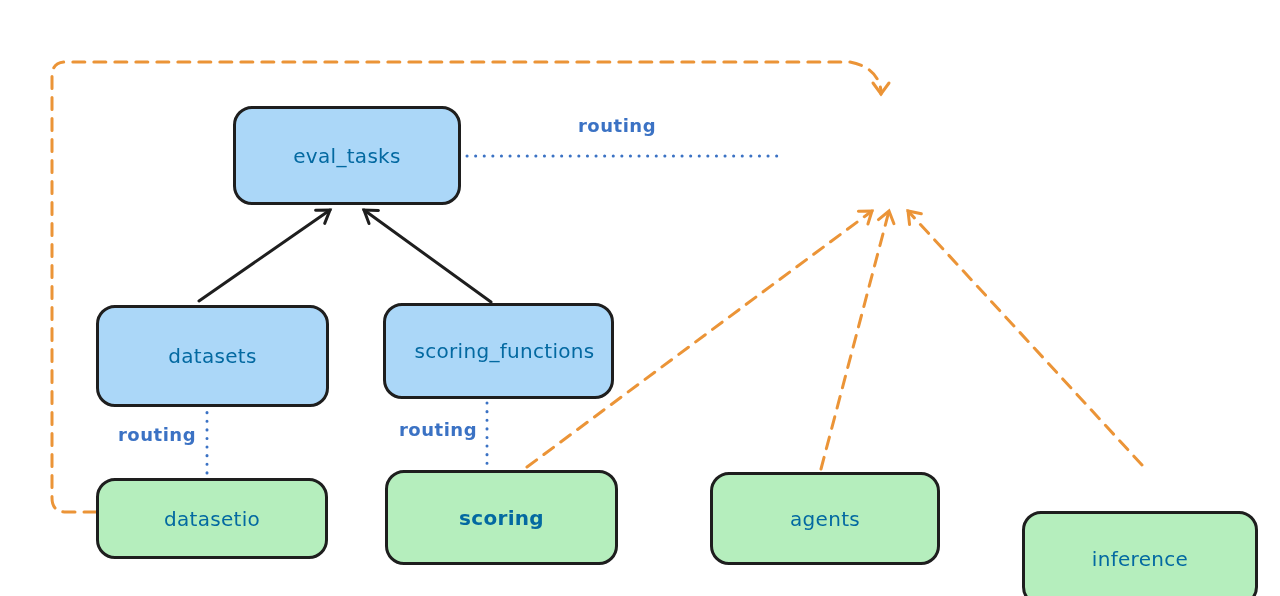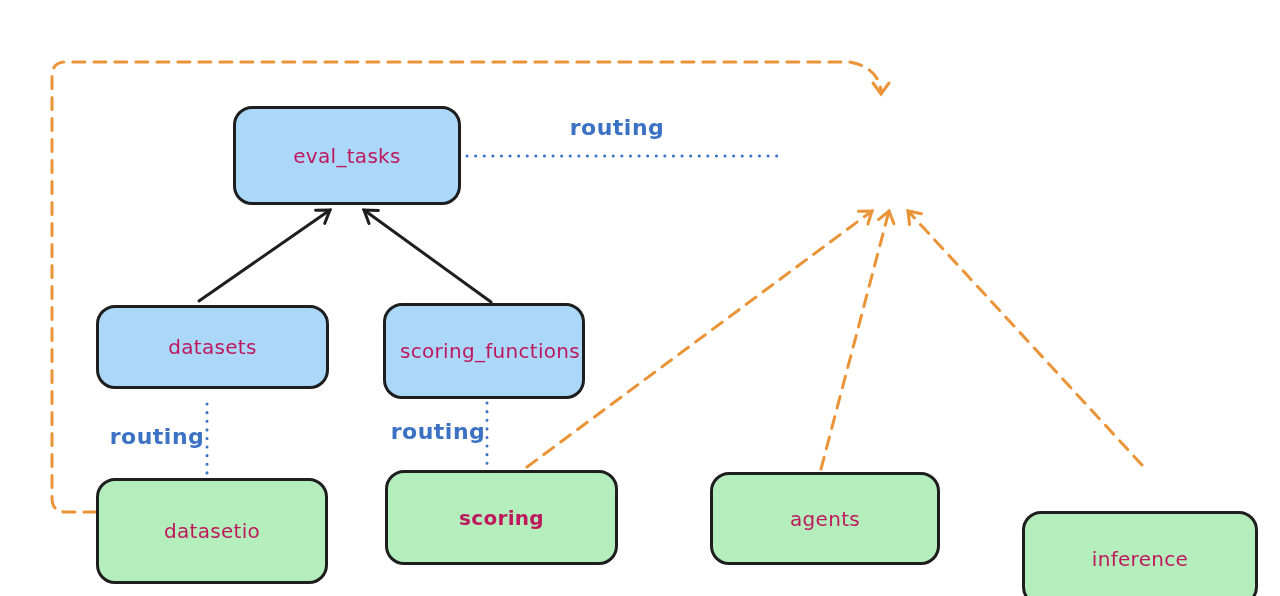--- a/index.html
+++ b/index.html
@@ -20,30 +20,30 @@
   .edge-dotted  { stroke: #3b72c4; stroke-width: 3; fill: none; stroke-linecap: round; stroke-dasharray: 0.1 8.5; }
   .edge-dashed  { stroke: #eb9437; stroke-width: 3; fill: none; stroke-linecap: round; stroke-dasharray: 12 9; }
   .node {
     position: absolute;
     box-sizing: border-box;
     border: 3px solid #1e1e1e;
     border-radius: 19px;
     display: flex;
     align-items: center;
     justify-content: center;
-    color: #be185d;
+    color: #0369a1;
     font-size: 20px;
     letter-spacing: 0.3px;
   }
   .node.api-box      { background: #abd7f8; }
   .node.provider-box { background: #b5eebd; }
   .edge-label {
     position: absolute;
     color: #3b72c4;
-    font-size: 22px;
+    font-size: 18px;
     font-weight: bold;
     text-align: center;
     letter-spacing: 0.5px;
   }
 </style>
 </head>
 <body>
 
 <div class="canvas">
 
@@ -68,29 +68,29 @@
     <path class="edge-dashed" d="M 527 467 L 872 211" marker-end="url(#ah-orange)"></path>
     <path class="edge-dashed" d="M 821 469 L 889 211" marker-end="url(#ah-orange)"></path>
     <path class="edge-dashed" d="M 1142 465 L 908 211" marker-end="url(#ah-orange)"></path>
   </svg>
 
   <div class="node api-box" style="left:233px; top:106px; width:228px; height:99px;">
     <span>eval_tasks</span>
   </div>
 
 
-  <div class="node api-box" style="left:96px; top:305px; width:233px; height:84px;">
+  <div class="node api-box" style="left:96px; top:305px; width:233px; height:102px;">
     <span>datasets</span>
   </div>
 
-  <div class="node api-box" style="left:383px; top:303px; width:202px; height:96px;padding-left:12px;">
+  <div class="node api-box" style="left:383px; top:303px; width:231px; height:96px;padding-left:12px;">
     <span>scoring_functions</span>
   </div>
 
-  <div class="node provider-box" style="left:96px; top:478px; width:232px; height:106px;">
+  <div class="node provider-box" style="left:96px; top:478px; width:232px; height:81px;">
     <span>datasetio</span>
   </div>
 
   <div class="node provider-box" style="left:385px; top:470px; width:233px; height:95px;font-weight:bold;">
     <span>scoring</span>
   </div>
 
   <div class="node provider-box" style="left:710px; top:472px; width:230px; height:93px;">
     <span>agents</span>
   </div>

